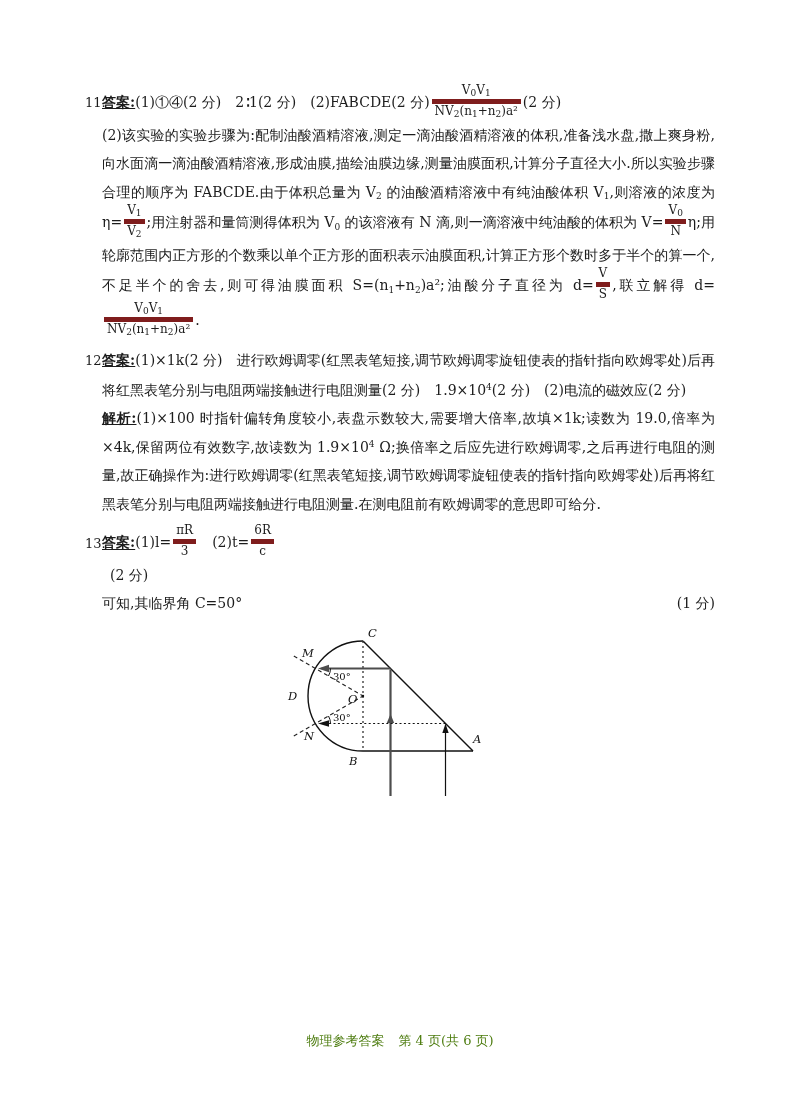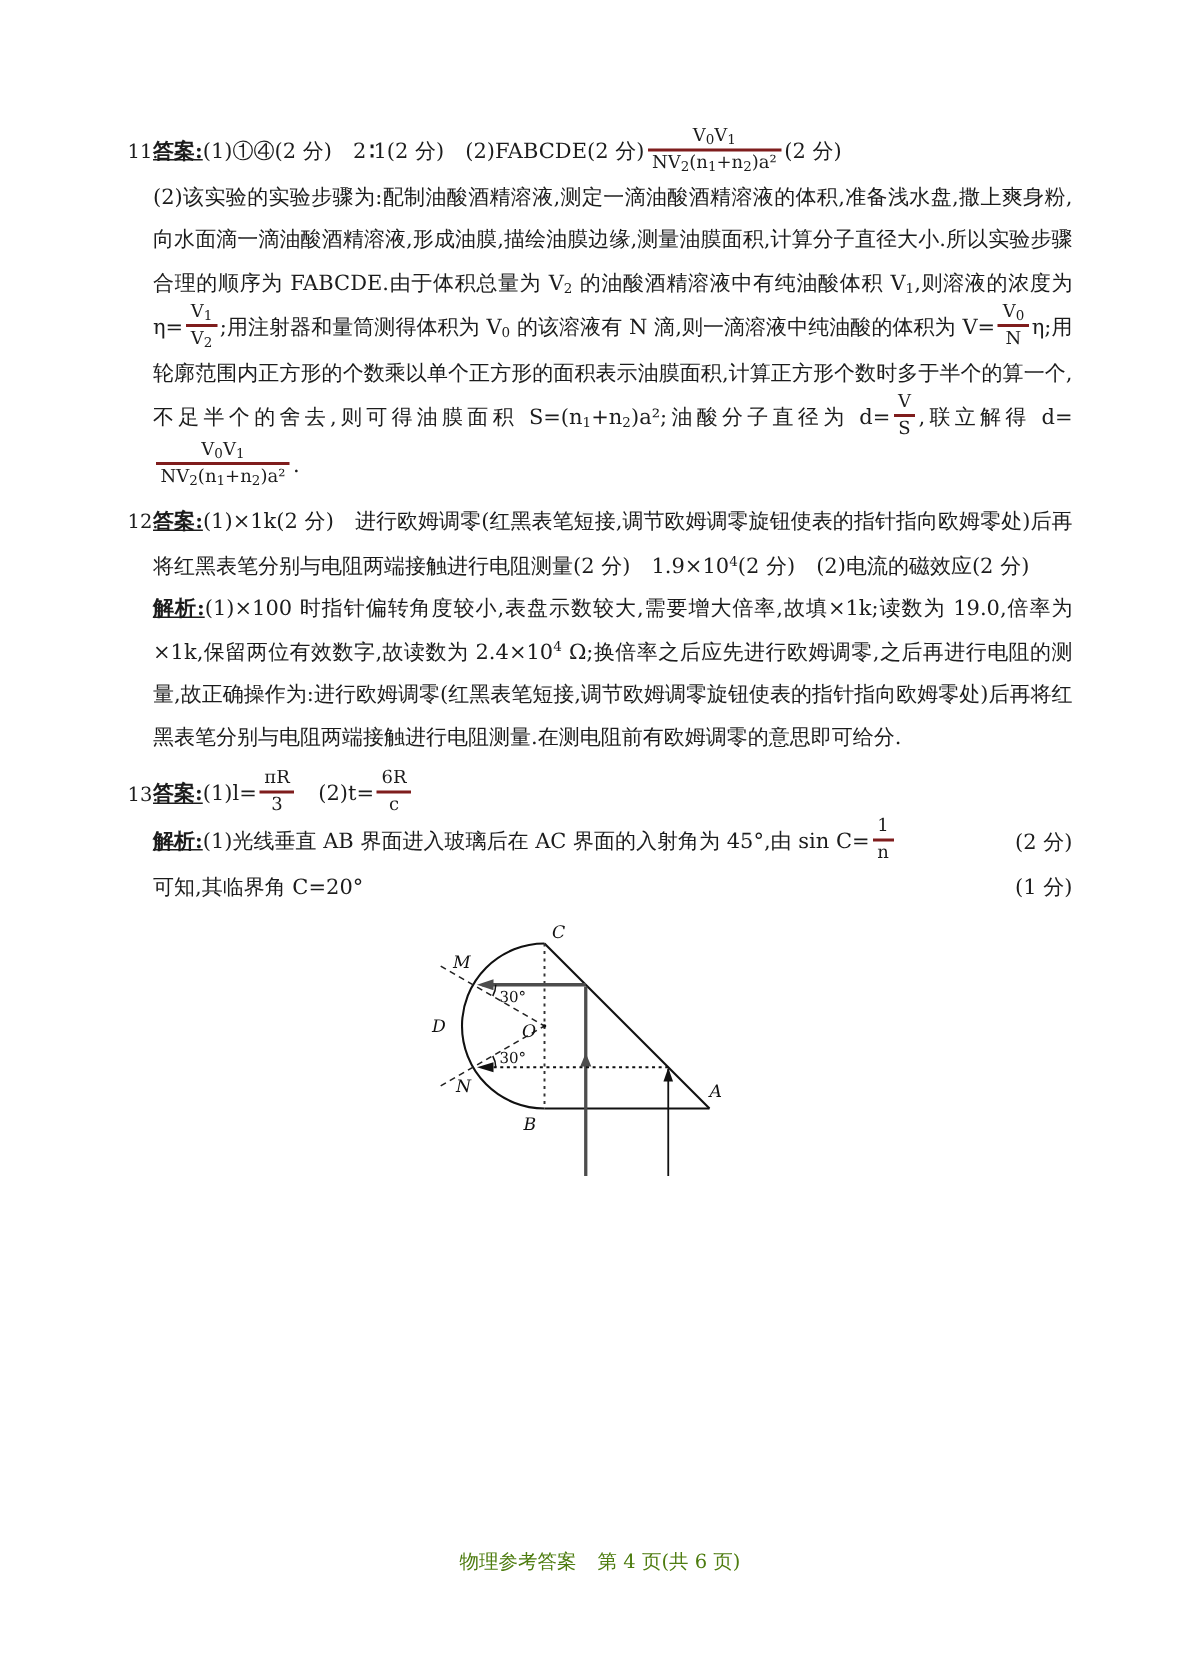--- a/index.html
+++ b/index.html
@@ -11,21 +11,21 @@
   }
   .items{width:630px;}
   .item{position:relative;margin-left:17px;margin-bottom:8px;}
   .item p{margin:0;text-align:justify;line-height:28.5px;}
   .inum{display:inline-block;width:17px;margin-left:-17px;font-size:13px;white-space:nowrap;}
   .b{font-weight:700;text-decoration:underline;}
   sub{font-size:9px;vertical-align:-0.25em;line-height:0;}
   sup{font-size:9px;vertical-align:0.55em;line-height:0;}
   .frac{display:inline-block;vertical-align:middle;text-align:center;
         font-size:12px;line-height:1.15;margin:0 2px;position:relative;top:-2px;}
-  .frac .fn{display:block;padding:0 3px 1px 3px;border-bottom:2px solid #7f1d1d;}
+  .frac .fn{display:block;padding:0 3px 1px 3px;border-bottom:5px solid #7f1d1d;}
   .frac .fd{display:block;padding:1px 3px 0 3px;}
   p.row{display:flex;justify-content:space-between;align-items:center;text-align:left;}
   p.row .main{flex:0 1 auto;}
   .score{flex:0 0 auto;margin-left:8px;}
   .fig{margin-top:6px;display:flex;justify-content:center;}
   .flabel{font-family:"DejaVu Serif","Liberation Serif",serif;font-style:italic;
           font-size:11.5px;fill:#111;}
   .alabel{font-family:"DejaVu Serif","Liberation Serif",serif;font-size:10px;fill:#111;}
   .footer{position:absolute;top:1032px;left:0;right:0;text-align:center;
           font-size:13px;color:#4d7c0f;}
@@ -36,30 +36,29 @@
 
 <div class="page">
 
   <div class="items">
       <div class="item">
         <p><span class="inum">11.</span><span class="b">答案:</span><span>(1)①④(2 分)　2∶1(2 分)　(2)FABCDE(2 分)</span><span class="frac"><span class="fn"><span>V</span><sub>0</sub><span>V</span><sub>1</sub></span><span class="fd"><span>NV</span><sub>2</sub><span>(n</span><sub>1</sub><span>+n</span><sub>2</sub><span>)a²</span></span></span><span>(2 分)</span></p>
         <p><span>(2)该实验的实验步骤为:配制油酸酒精溶液,测定一滴油酸酒精溶液的体积,准备浅水盘,撒上爽身粉,向水面滴一滴油酸酒精溶液,形成油膜,描绘油膜边缘,测量油膜面积,计算分子直径大小.所以实验步骤合理的顺序为 FABCDE.由于体积总量为 V</span><sub>2</sub><span> 的油酸酒精溶液中有纯油酸体积 V</span><sub>1</sub><span>,则溶液的浓度为 η=</span><span class="frac"><span class="fn"><span>V</span><sub>1</sub></span><span class="fd"><span>V</span><sub>2</sub></span></span><span>;用注射器和量筒测得体积为 V</span><sub>0</sub><span> 的该溶液有 N 滴,则一滴溶液中纯油酸的体积为 V=</span><span class="frac"><span class="fn"><span>V</span><sub>0</sub></span><span class="fd"><span>N</span></span></span><span>η;用轮廓范围内正方形的个数乘以单个正方形的面积表示油膜面积,计算正方形个数时多于半个的算一个,不足半个的舍去,则可得油膜面积 S=(n</span><sub>1</sub><span>+n</span><sub>2</sub><span>)a²;油酸分子直径为 d=</span><span class="frac"><span class="fn"><span>V</span></span><span class="fd"><span>S</span></span></span><span>,联立解得 d=</span><span class="frac"><span class="fn"><span>V</span><sub>0</sub><span>V</span><sub>1</sub></span><span class="fd"><span>NV</span><sub>2</sub><span>(n</span><sub>1</sub><span>+n</span><sub>2</sub><span>)a²</span></span></span><span>.</span></p>
       </div>
       <div class="item">
         <p><span class="inum">12.</span><span class="b">答案:</span><span>(1)×1k(2 分)　进行欧姆调零(红黑表笔短接,调节欧姆调零旋钮使表的指针指向欧姆零处)后再将红黑表笔分别与电阻两端接触进行电阻测量(2 分)　1.9×10</span><sup>4</sup><span>(2 分)　(2)电流的磁效应(2 分)</span></p>
-        <p><span class="b">解析:</span><span>(1)×100 时指针偏转角度较小,表盘示数较大,需要增大倍率,故填×1k;读数为 19.0,倍率为×1k,保留两位有效数字,故读数为 2.4×10</span><sup>4</sup><span> Ω;换倍率之后应先进行欧姆调零,之后再进行电阻的测量,故正确操作为:进行欧姆调零(红黑表笔短接,调节欧姆调零旋钮使表的指针指向欧姆零处)后再将红黑表笔分别与电阻两端接触进行电阻测量.在测电阻前有欧姆调零的意思即可给分.</span></p>
+        <p><span class="b">解析:</span><span>(1)×100 时指针偏转角度较小,表盘示数较大,需要增大倍率,故填×1k;读数为 19.0,倍率为×4k,保留两位有效数字,故读数为 1.9×10</span><sup>4</sup><span> Ω;换倍率之后应先进行欧姆调零,之后再进行电阻的测量,故正确操作为:进行欧姆调零(红黑表笔短接,调节欧姆调零旋钮使表的指针指向欧姆零处)后再将红黑表笔分别与电阻两端接触进行电阻测量.在测电阻前有欧姆调零的意思即可给分.</span></p>
       </div>
       <div class="item">
         <p><span class="inum">13.</span><span class="b">答案:</span><span>(1)l=</span><span class="frac"><span class="fn"><span>πR</span></span><span class="fd"><span>3</span></span></span><span>　(2)t=</span><span class="frac"><span class="fn"><span>6R</span></span><span class="fd"><span>c</span></span></span></p>
         <p class="row">
-          <span class="main"><span class="b">解析:</span><span>(1)光线垂直 AB 界面进入玻璃后在 AC 界面的入射角为 45°,由 sin C=</span><span class="frac"><span class="fn"><span>1</span></span><span class="fd"><span>n</span></span></span></span>
           <span class="score">(2 分)</span>
         </p>
         <p class="row">
-          <span class="main"><span>可知,其临界角 C=20°</span></span>
+          <span class="main"><span>可知,其临界角 C=50°</span></span>
           <span class="score">(1 分)</span>
         </p>
       </div>
     </div>
 
   <div class="fig">
     <svg width="235" height="178" viewBox="0 0 235 178">
 
       <path d="M80,15 A55,55 0 0 0 80,125" fill="none" stroke="#111" stroke-width="1.4"></path>
       <line x1="80" y1="15" x2="190" y2="125" stroke="#111" stroke-width="1.4"></line>

